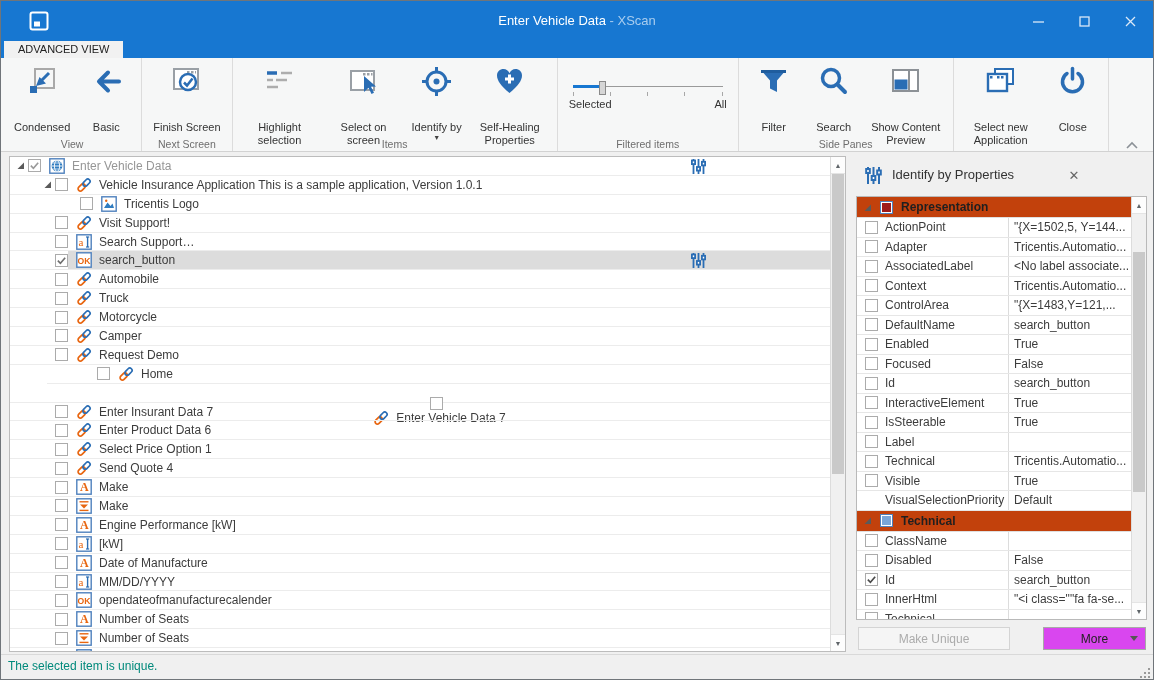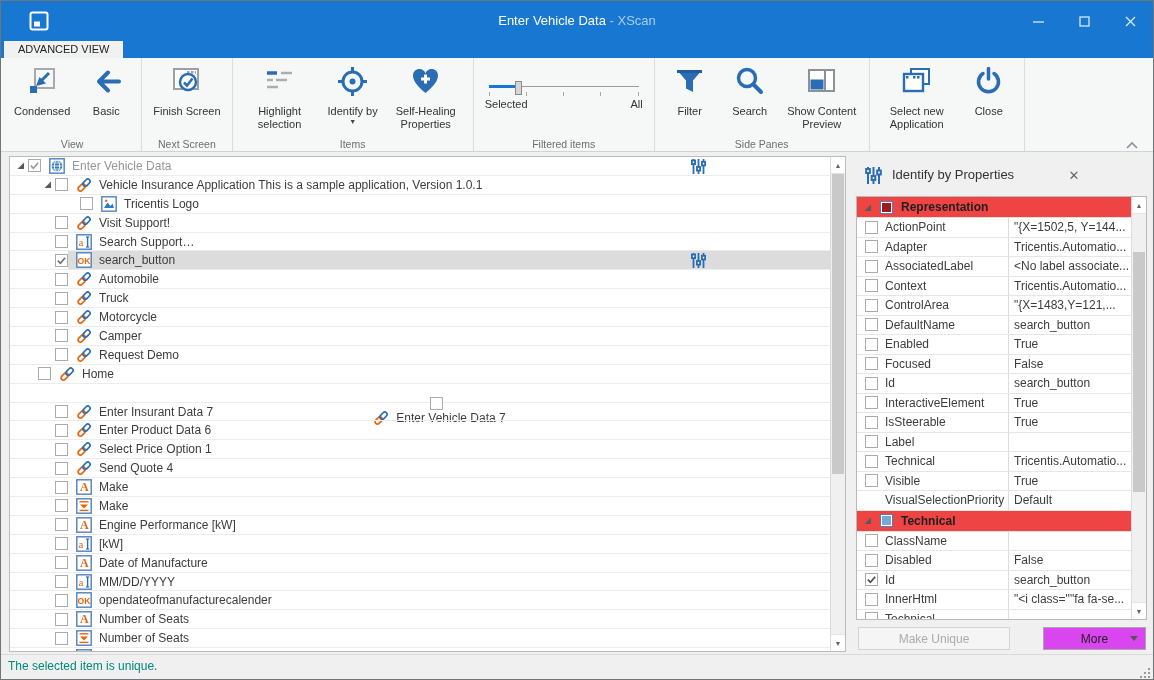--- a/index.html
+++ b/index.html
@@ -16,21 +16,21 @@
   .tabrow{position:absolute;top:40px;left:0;right:0;height:17px;background:#1777d1;}
   .tab{position:absolute;left:3px;top:0;height:17px;padding:0 14px;background:#f1f1f1;color:#222;
     font-size:11px;line-height:17px;}
   
   .ribbon{position:absolute;top:57px;left:0;right:0;height:93px;background:#f6f7f7;border-bottom:1px solid #d2d2d2;
     display:flex;align-items:stretch;padding-left:2px;}
   .rgroup{position:relative;display:flex;align-items:flex-start;padding:3px 5px 16px 5px;border-right:1px solid #dcdcdc;}
   .gname{position:absolute;bottom:1px;left:0;right:0;text-align:center;font-size:10.5px;color:#6e6e6e;}
   .rbtn{display:flex;flex-direction:column;align-items:center;padding:4px 6px 0 6px;min-width:48px;cursor:default;}
   .rbtn svg{width:33px;height:33px;}
-  .rbtn .lbl{font-size:11px;color:#333;text-align:center;line-height:13px;margin-top:3px;max-width:72px;}
+  .rbtn .lbl{font-size:11px;color:#333;text-align:center;line-height:13px;margin-top:19px;max-width:72px;}
   .rbtn .caret{font-size:7px;color:#444;line-height:6px;margin-top:1px;}
   .slgroup{width:158px;padding:14px 6px 0 6px;position:relative;}
   .sltrack{position:relative;height:4px;margin:10px 4px 2px 4px;}
   .sltrack .line{position:absolute;top:1px;left:0;right:0;height:1px;background:#9a9a9a;}
   .sltrack .fill{position:absolute;top:0;left:0;width:28px;height:3px;background:#1777d1;}
   .sltrack .thumb{position:absolute;top:-4px;left:26px;width:5px;height:12px;background:#d6d6d6;border:1px solid #8a8a8a;}
   .ticks{display:flex;justify-content:space-between;margin:3px 4px 0 4px;}
   .ticks i{width:1px;height:4px;background:#a8a8a8;}
   .sllabels{display:flex;justify-content:space-between;font-size:11px;color:#333;margin-top:2px;}
   .ribbon-fill{flex:1;border-right:none;position:relative;}
@@ -60,21 +60,21 @@
   
   .prop-panel{position:absolute;left:855px;top:158px;width:235px;height:494px;}
   .prop-header{position:relative;height:34px;}
   .prop-header .hicon{position:absolute;left:8px;top:7px;width:19px;height:19px;}
   .prop-header .htitle{position:absolute;left:36px;top:8px;font-size:13px;color:#333;}
   .prop-header .hclose{position:absolute;right:8px;top:7px;width:18px;height:18px;color:#666;font-size:13px;
     display:flex;align-items:center;justify-content:center;}
   .prop-grid{position:absolute;left:0;top:37px;width:291px;height:424px;background:#fff;
     border:1px solid #b9b9b9;box-sizing:border-box;overflow:hidden;}
   .pgrid-rows{position:absolute;left:0;top:0;right:15px;bottom:0;overflow:hidden;}
-  .psec{height:20px;display:flex;align-items:center;background:#ef4444;border-bottom:1px solid #dfdfdf;
+  .psec{height:20px;display:flex;align-items:center;background:#c2410c;border-bottom:1px solid #dfdfdf;
     font-size:12px;font-weight:bold;color:#1f1f1f;}
   .psec .exp{margin-left:4px;}
   .swatch{width:11px;height:11px;border:1px solid #4f81bd;background:#fff;margin:0 8px 0 6px;display:flex;align-items:center;justify-content:center;}
   .swatch i{display:block;width:9px;height:9px;}
   .prow{height:19.5px;display:flex;align-items:stretch;border-bottom:1px solid #e6e6e6;font-size:12px;box-sizing:border-box;}
   .pcb{width:28px;flex:0 0 28px;display:flex;align-items:center;justify-content:center;}
   .pname{width:124px;flex:0 0 124px;color:#3c3c3c;border-right:1px solid #dcdcdc;display:flex;align-items:center;
     box-sizing:border-box;white-space:nowrap;overflow:hidden;}
   .pval{flex:1;display:flex;align-items:center;padding-left:5px;color:#3c3c3c;white-space:nowrap;overflow:hidden;}
   .prop-footer{position:absolute;left:0;bottom:2px;width:291px;height:24px;}
@@ -164,20 +164,30 @@
                 <line x1="4" y1="8" x2="14" y2="8" stroke="#2a6db4" stroke-width="3.5"></line>
                 <line x1="18" y1="8" x2="29" y2="8" stroke="#adadad" stroke-width="2.5"></line>
                 <line x1="4" y1="15" x2="10" y2="15" stroke="#adadad" stroke-width="2.5"></line>
                 <line x1="13" y1="15" x2="24" y2="15" stroke="#adadad" stroke-width="2.5"></line>
                 <line x1="4" y1="22" x2="15" y2="22" stroke="#adadad" stroke-width="2.5"></line>
               </svg></span>
             <div class="lbl">Highlight selection</div>
           </div>
           <div class="rbtn">
             <span class="ricon"><svg viewBox="0 0 33 33">
+                <rect x="4" y="6" width="23" height="19" fill="#fff" stroke="#9aa0a6" stroke-width="2"></rect>
+                <rect x="16" y="8" width="2.5" height="2.5" fill="#9aa0a6"></rect>
+                <rect x="20" y="8" width="2.5" height="2.5" fill="#9aa0a6"></rect>
+                <rect x="24" y="8" width="1.5" height="2.5" fill="#9aa0a6"></rect>
+                <polygon points="17,11 17,27 21.5,22.8 24.5,29 27,27.8 24,21.8 29,21.5" fill="#2a6db4"></polygon>
+              </svg></span>
+            <div class="lbl">Select on screen</div>
+          </div>
+          <div class="rbtn">
+            <span class="ricon"><svg viewBox="0 0 33 33">
                 <circle cx="16.5" cy="16.5" r="9.5" fill="none" stroke="#2a6db4" stroke-width="3"></circle>
                 <circle cx="16.5" cy="16.5" r="3" fill="#2a6db4"></circle>
                 <line x1="16.5" y1="2" x2="16.5" y2="8" stroke="#2a6db4" stroke-width="3"></line>
                 <line x1="16.5" y1="25" x2="16.5" y2="31" stroke="#2a6db4" stroke-width="3"></line>
                 <line x1="2" y1="16.5" x2="8" y2="16.5" stroke="#2a6db4" stroke-width="3"></line>
                 <line x1="25" y1="16.5" x2="31" y2="16.5" stroke="#2a6db4" stroke-width="3"></line>
               </svg></span>
             <div class="lbl">Identify by</div>
             <div class="caret">▼</div>
           </div>
@@ -462,21 +472,21 @@
               <svg viewBox="0 0 16 16">
                 <g transform="rotate(-45 8 8)">
                   <rect x="0.5" y="5.8" width="8.2" height="4.6" rx="2.3" fill="none" stroke="#e8650f" stroke-width="1.7"></rect>
                   <rect x="7.3" y="5.8" width="8.2" height="4.6" rx="2.3" fill="none" stroke="#2a6db4" stroke-width="1.7"></rect>
                 </g>
               </svg>
             </span>
             <span class="tlabel">Request Demo</span>
           </div>
         </div>
-        <div class="trow" style="padding-left: 14px;">
+        <div class="trow" style="padding-left: 36px; margin-left: 37px;">
           <span class="exp"></span>
           <span class="cb"></span>
           <div class="rowbody">
             <span class="ticon">
               <svg viewBox="0 0 16 16">
                 <g transform="rotate(-45 8 8)">
                   <rect x="0.5" y="5.8" width="8.2" height="4.6" rx="2.3" fill="none" stroke="#e8650f" stroke-width="1.7"></rect>
                   <rect x="7.3" y="5.8" width="8.2" height="4.6" rx="2.3" fill="none" stroke="#2a6db4" stroke-width="1.7"></rect>
                 </g>
               </svg>

